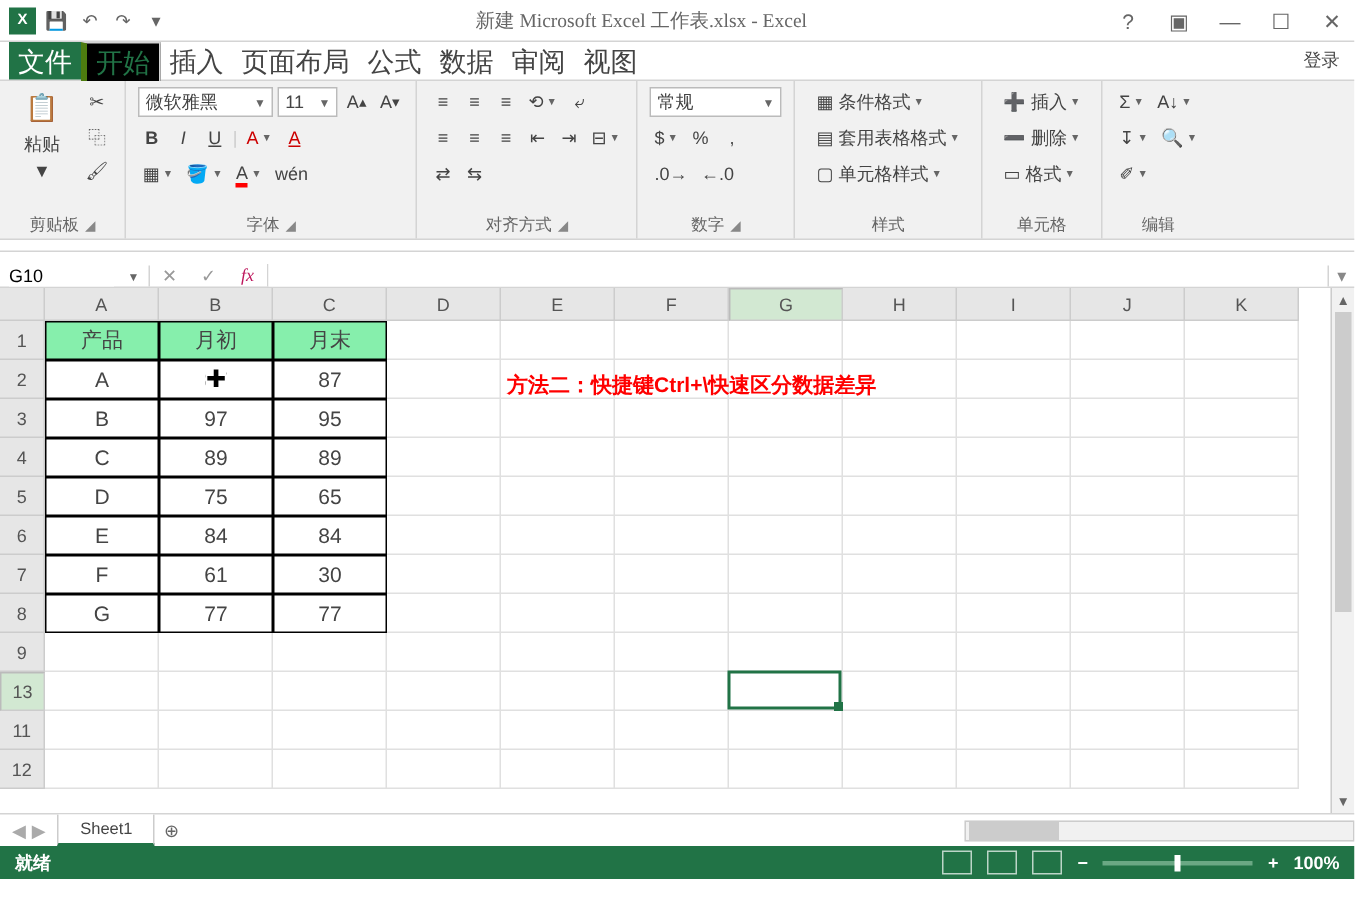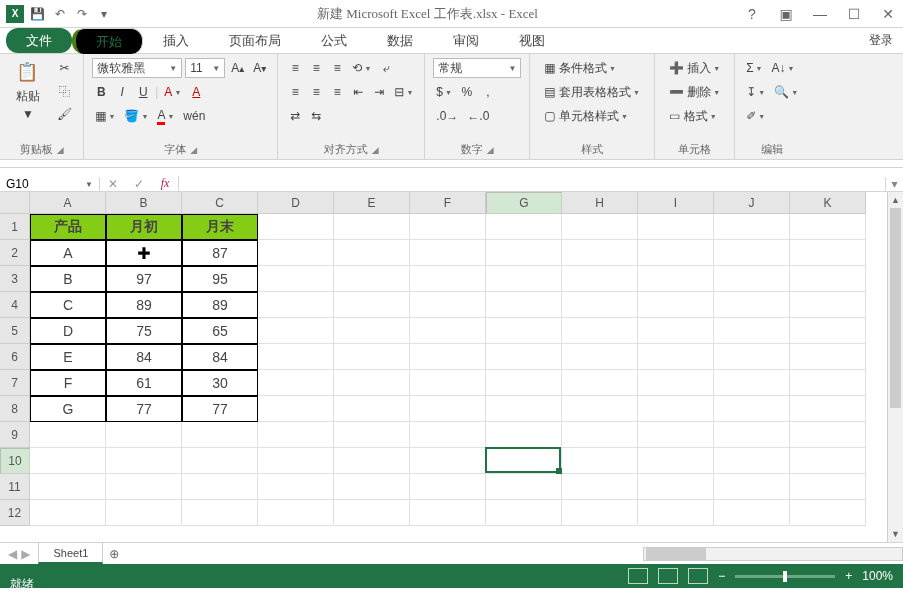--- a/index.html
+++ b/index.html
@@ -9,21 +9,21 @@
 .titlebar { height: 28px; background: #fff; display: flex; align-items: center; padding: 0 6px; border-bottom: 1px solid #d4d4d4; }
 .titlebar .qat { display: flex; align-items: center; gap: 6px; }
 .titlebar .qat .logo { width: 18px; height: 18px; background: #217346; color: #fff; display: flex; align-items: center; justify-content: center; font-size: 10px; font-weight: bold; }
 .titlebar .qat .ic { width: 16px; height: 16px; display: flex; align-items: center; justify-content: center; color: #666; cursor: pointer; }
 .titlebar .title { flex: 1; text-align: center; color: #666; font-size: 13px; font-family: Liberation Serif, serif; }
 .titlebar .wincontrols { display: flex; gap: 16px; align-items: center; }
 .titlebar .wincontrols .wc { width: 18px; height: 18px; display: flex; align-items: center; justify-content: center; color: #666; cursor: pointer; font-size: 14px; }
 
 
 .tabs { height: 26px; background: #fff; display: flex; align-items: stretch; padding-left: 6px; border-bottom: 1px solid #d4d4d4; }
-.tab { padding: 0 20px; display: flex; align-items: center; cursor: pointer; color: #444; font-size: 13px; border-radius: 12px; }
+.tab { padding: 0 6px; display: flex; align-items: center; cursor: pointer; color: #444; font-size: 18px; }
 .tab.file { background: #217346; color: #fff; }
 .tab.active { background: #000000; color: #217346; border-top: 1px solid #d4d4d4; border-left: 4px solid #4d7c0f; border-right: 1px solid #d4d4d4; margin-bottom: -1px; }
 .tabs .signin { margin-left: auto; padding: 0 10px; display: flex; align-items: center; color: #444; }
 
 
 .ribbon { height: 106px; background: #f1f1f1; display: flex; border-bottom: 1px solid #d4d4d4; }
 .group { border-right: 1px solid #d4d4d4; padding: 4px 8px 2px 8px; display: flex; flex-direction: column; }
 .group .body { flex: 1; display: flex; gap: 6px; align-items: flex-start; }
 .group .label { text-align: center; font-size: 11px; color: #666; padding-top: 2px; display: flex; justify-content: center; align-items: center; gap: 4px; }
 .group .label .launcher { font-size: 9px; color: #888; cursor: pointer; }
@@ -53,21 +53,21 @@
 .spacer { height: 8px; background: #fff; border-bottom: 1px solid #d4d4d4; }
 
 
 .gridwrap { position: relative; height: 350px; overflow: hidden; background: #fff; }
 .grid { display: grid; grid-template-columns: 30px 76px 76px 76px 76px 76px 76px 76px 76px 76px 76px 76px; }
 .colhdr, .rowhdr, .corner { background: #e6e6e6; border-right: 1px solid #ccc; border-bottom: 1px solid #ccc; display: flex; align-items: center; justify-content: center; font-size: 12px; color: #555; height: 22px; }
 .colhdr.sel { background: #d2e8d2; }
 .rowhdr { height: 26px; }
 .rowhdr.sel { background: #d2e8d2; }
 .cell { border-right: 1px solid #e0e0e0; border-bottom: 1px solid #e0e0e0; height: 26px; display: flex; align-items: center; justify-content: center; font-size: 14px; position: relative; }
-.cell.th { background: #84cc16; font-weight: bold; border: 1px solid #000 !important; }
+.cell.th { background: #86efac; font-weight: normal; border: 1px solid #000 !important; }
 .cell.td { border: 1px solid #000 !important; background: #fff; }
 .cell.note { color: #ff0000; font-weight: bold; justify-content: flex-start; border: none; }
 .activecell { position: absolute; border: 2px solid #217346; pointer-events: none; }
 .activecell .handle { position: absolute; right: -3px; bottom: -3px; width: 6px; height: 6px; background: #217346; }
 .cursor-overlay { position: absolute; font-size: 16px; color: #000; pointer-events: none; background: #fff; width: 14px; height: 14px; display: flex; align-items: center; justify-content: center; }
 
 
 .sheettabs { height: 22px; background: #fff; border-top: 1px solid #d4d4d4; display: flex; align-items: center; }
 .sheettabs .nav { display: flex; gap: 4px; padding: 0 8px; color: #aaa; }
 .sheettabs .nav span { cursor: pointer; }
@@ -75,21 +75,21 @@
 .sheettabs .add { width: 22px; text-align: center; color: #666; cursor: pointer; }
 .sheettabs .hscroll { margin-left: auto; width: 260px; height: 14px; background: #f1f1f1; border: 1px solid #ccc; display: flex; }
 .sheettabs .hscroll .thumb { width: 60px; background: #ccc; margin-left: 2px; }
 
 
 .vscroll { position: absolute; right: 0; top: 0; bottom: 0; width: 16px; background: #f1f1f1; border-left: 1px solid #ccc; }
 .vscroll .arr { height: 16px; display: flex; align-items: center; justify-content: center; font-size: 9px; color: #666; }
 .vscroll .thumb { position: absolute; top: 16px; left: 2px; right: 2px; height: 200px; background: #ccc; }
 
 
-.status { height: 22px; background: #217346; color: #fff; display: flex; padding: 12px 10px; font-size: 12px; }
+.status { height: 22px; background: #217346; color: #fff; display: flex; align-items: center; padding: 1px 10px; font-size: 12px; font-weight: bold; }
 .status .right { margin-left: auto; display: flex; align-items: center; gap: 10px; }
 .status .viewbtn { width: 20px; height: 16px; border: 1px solid #fff; opacity: 0.7; cursor: pointer; }
 .status .slider { width: 100px; height: 3px; background: #6aa884; position: relative; }
 .status .slider .sthumb { position: absolute; left: 48px; top: -4px; width: 4px; height: 11px; background: #fff; }
 </style>
 </head>
 <body>
 
 <div class="titlebar">
   <div class="qat">
@@ -426,21 +426,21 @@
       <div class="cell"></div>
       <div class="cell"></div>
       <div class="cell"></div>
       <div class="cell"></div>
       <div class="cell"></div>
       <div class="cell"></div>
       <div class="cell"></div>
       <div class="cell"></div>
       <div class="cell"></div>
       <div class="cell"></div>
-      <div class="rowhdr sel">10</div>
+      <div class="rowhdr sel">13</div>
       <div class="cell"></div>
       <div class="cell"></div>
       <div class="cell"></div>
       <div class="cell"></div>
       <div class="cell"></div>
       <div class="cell"></div>
       <div class="cell"></div>
       <div class="cell"></div>
       <div class="cell"></div>
       <div class="cell"></div>
@@ -472,20 +472,21 @@
     </div>
   <div class="activecell" id="activecell" style="left: 485px; top: 255px; width: 76px; height: 26px;">
       <div class="handle"></div>
     </div>
   <div class="cursor-overlay" id="cursor-overlay" style="left: 137px; top: 54px;">✚</div>
   <div class="vscroll">
     <div class="arr">▲</div>
     <div class="thumb"></div>
     <div class="arr" style="position:absolute;bottom:0;width:100%">▼</div>
   </div>
+<div class="cell note" style="position: absolute; left: 338px; top: 52px; width: 360px; background: transparent;">方法二：快捷键Ctrl+\快速区分数据差异</div>
   </div>
 
 <div class="sheettabs">
   <div class="nav">
     <span>◀</span>
     <span>▶</span>
   </div>
   <div class="sheettab">Sheet1</div>
   <div class="add">⊕</div>
   <div class="hscroll">

